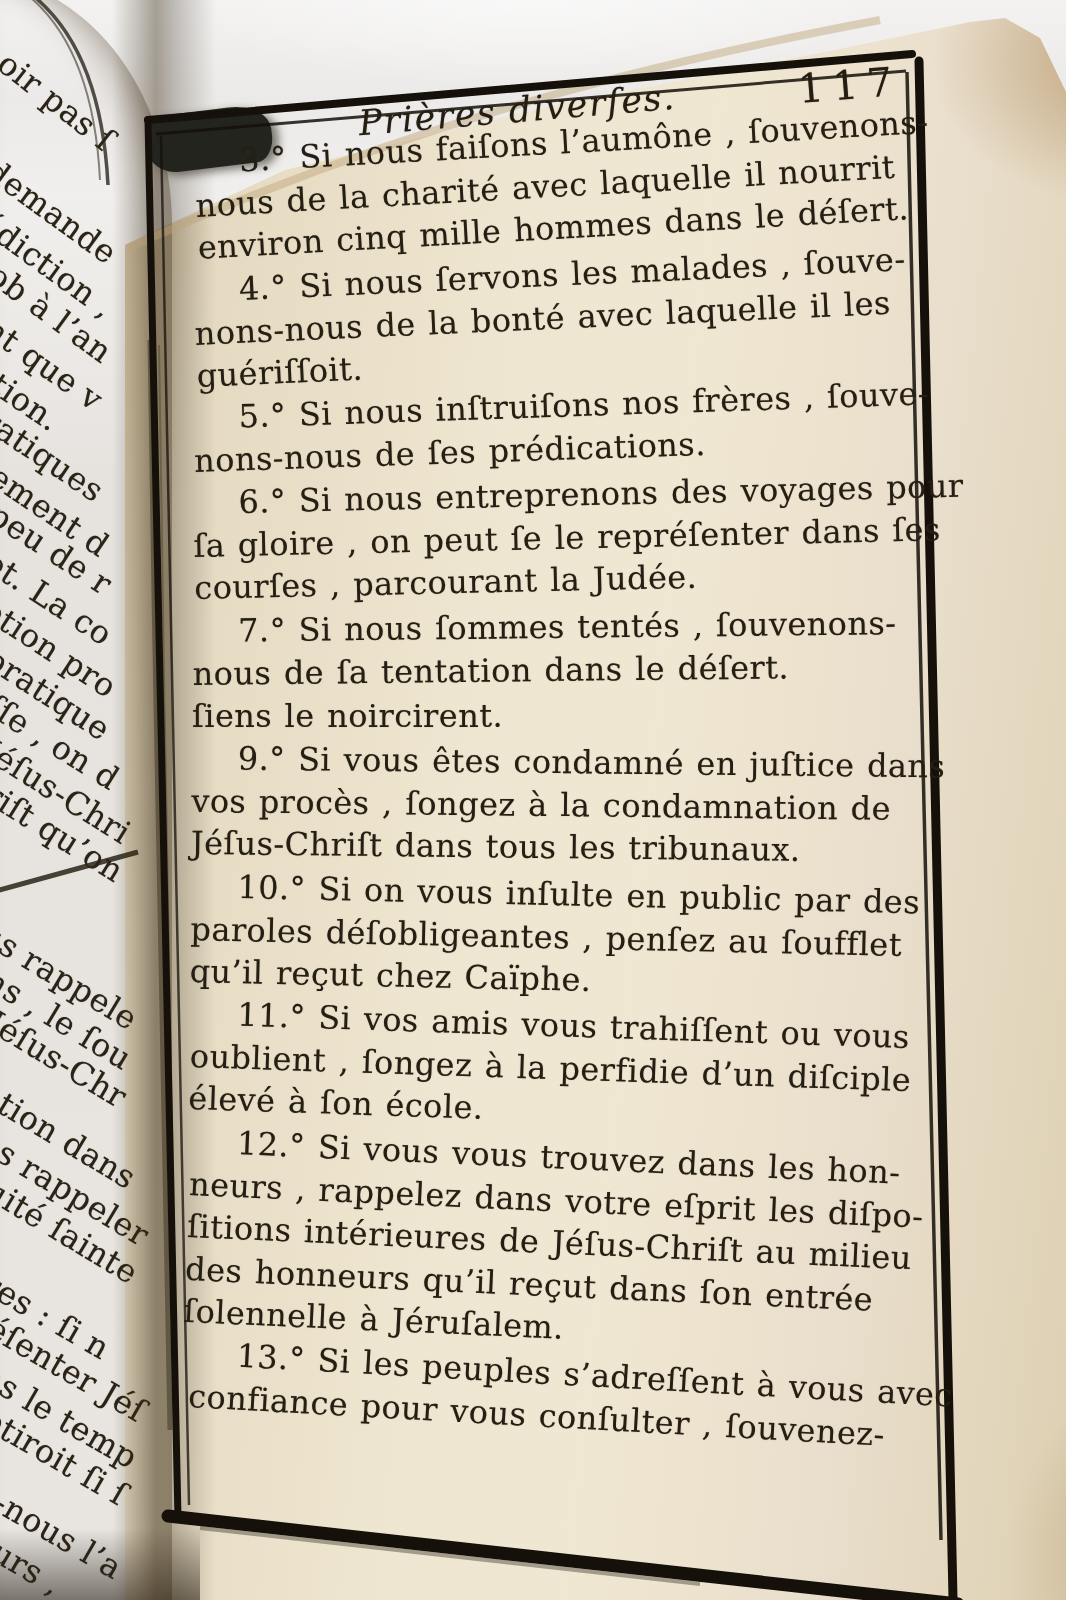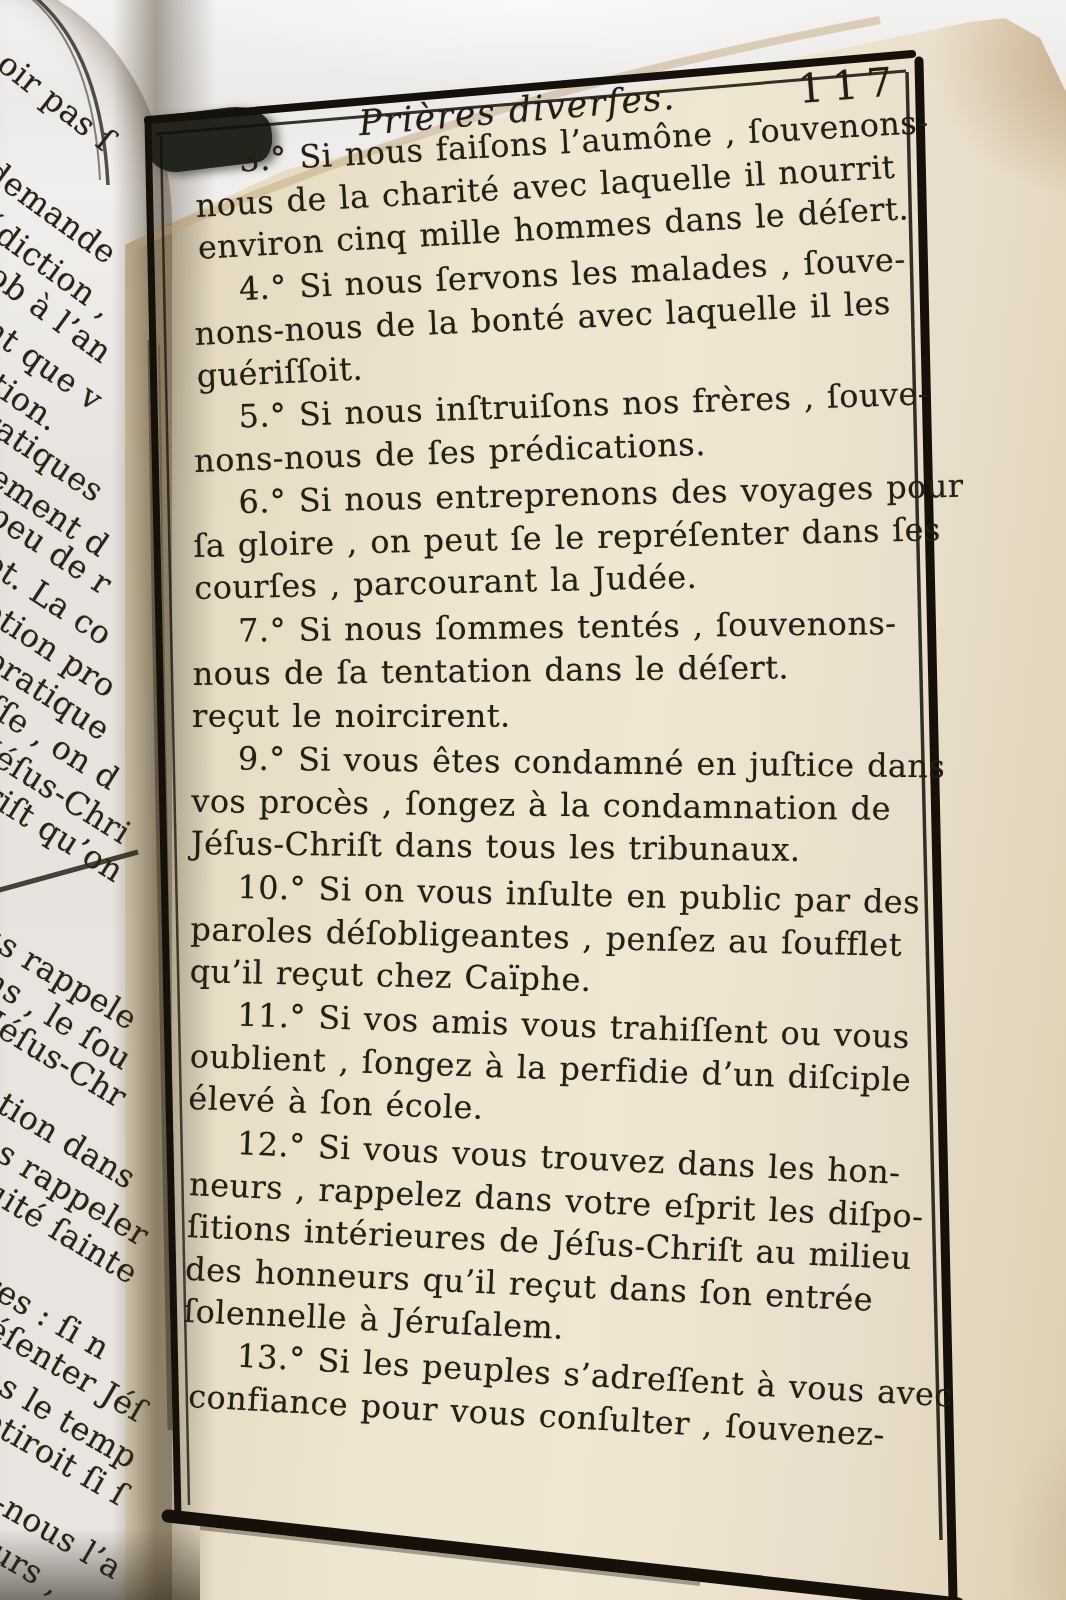--- a/index.html
+++ b/index.html
@@ -154,21 +154,21 @@
       <div class="para" style="transform: rotate(-1.28deg);">
         <div class="tline first">6.° Si nous entreprenons des voyages pour</div>
         <div class="tline">ſa gloire , on peut ſe le repréſenter dans ſes</div>
         <div class="tline">courſes , parcourant la Judée.</div>
       </div>
       <div class="para" style="transform: rotate(-0.64deg);">
         <div class="tline first">7.° Si nous ſommes tentés , ſouvenons-</div>
         <div class="tline">nous de ſa tentation dans le déſert.</div>
       </div>
       <div class="para" style="transform: rotate(0deg);">
-        <div class="tline">reçut le noircirent.</div>
+        <div class="tline">ſiens le noircirent.</div>
       </div>
       <div class="para" style="transform: rotate(0.64deg);">
         <div class="tline first">9.° Si vous êtes condamné en juſtice dans</div>
         <div class="tline">vos procès , ſongez à la condamnation de</div>
         <div class="tline">Jéſus-Chriſt dans tous les tribunaux.</div>
       </div>
       <div class="para" style="transform: rotate(1.28deg);">
         <div class="tline first">10.° Si on vous inſulte en public par des</div>
         <div class="tline">paroles déſobligeantes , penſez au ſoufflet</div>
         <div class="tline">qu’il reçut chez Caïphe.</div>

